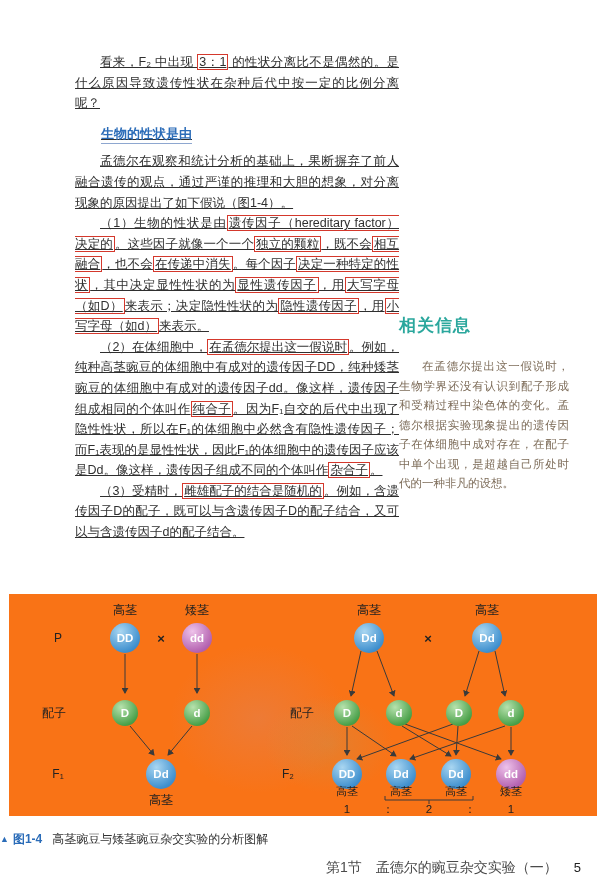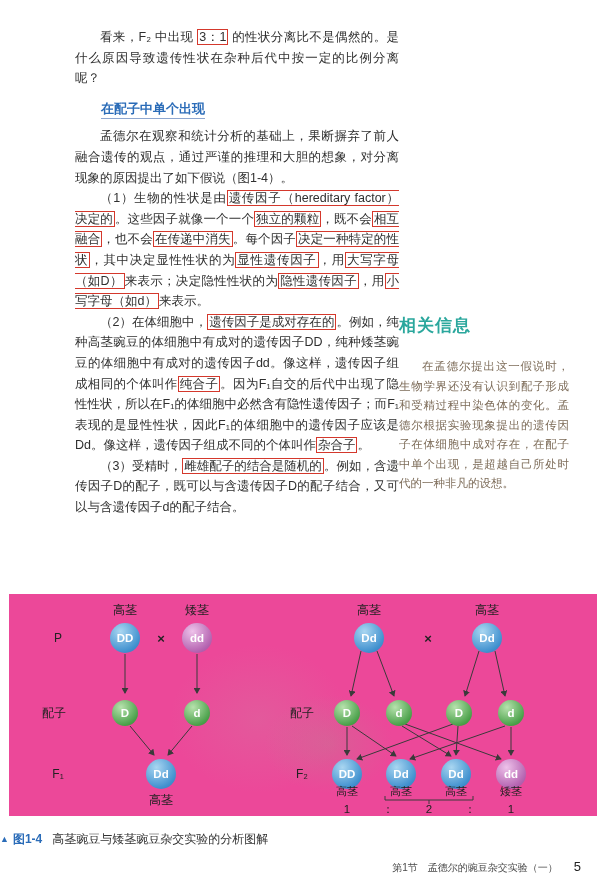--- a/index.html
+++ b/index.html
@@ -1,34 +1,34 @@
 <!DOCTYPE html>
 <html><head>
 <meta charset="utf-8">
 <style>
   html,body{margin:0;padding:0;background:#ffffff;}
   .page{position:relative;width:605px;height:889px;background:#ffffff;overflow:hidden;
         font-family:"Liberation Sans","DejaVu Sans",sans-serif;}
 
   
-  .main-col{position:absolute;left:75px;top:27px;width:324px;font-size:12.5px;
-            line-height:20.6px;color:#2f2f2f;text-align:justify;}
+  .main-col{position:absolute;left:75px;top:52px;width:324px;font-size:12.5px;
+            line-height:20.6px;color:#2f2f2f;text-align:justify;text-decoration:underline;}
   .para{margin:0;text-indent:2em;}
   .sec-head{margin:10px 0 7px;padding-left:2em;font-size:13px;color:#2b6cb8;font-weight:bold;}
   .sec-head .ht{border-bottom:1px solid rgba(50,95,170,.55);padding-bottom:2px;}
   .redbox{border:1px solid #d4382c;padding:0 1px;}
 
   
   .sidebar{position:absolute;left:399px;top:314px;width:180px;}
   .sb-title{font-size:17px;font-weight:bold;color:#2aa79d;letter-spacing:1px;}
   .sb-body{margin:20px 0 0;width:170px;font-size:11.5px;line-height:19.5px;color:#7d6c59;
            text-align:justify;text-indent:2em;font-family:"Liberation Serif","DejaVu Serif",serif;}
 
   
-  .figure{position:absolute;left:9px;top:594px;width:588px;height:222px;background:#ec4899;}
+  .figure{position:absolute;left:9px;top:594px;width:588px;height:222px;background:#f97316;}
   .figure svg{position:absolute;left:0;top:0;pointer-events:none;}
   .wm{position:absolute;border-radius:50%;pointer-events:none;}
   .wm1{left:160px;top:50px;width:180px;height:150px;
        background:radial-gradient(ellipse at center,rgba(195,150,165,.22),rgba(195,150,165,0) 70%);}
   .wm2{left:255px;top:100px;width:130px;height:100px;
        background:radial-gradient(ellipse at center,rgba(150,175,140,.20),rgba(150,175,140,0) 70%);}
   .c{position:absolute;transform:translate(-50%,-50%);}
   .flabel{font-size:12px;color:#222;white-space:nowrap;}
   .rowlab{font-size:12px;color:#222;white-space:nowrap;}
   .cross{font-size:13px;color:#222;font-weight:bold;}
@@ -38,34 +38,34 @@
   .node.sm{width:26px;height:26px;font-size:11.5px;}
   .node.tall{background:radial-gradient(circle at 35% 28%,#a9d6f1 0%,#4191cf 70%,#2f77b4 100%);}
   .node.short{background:radial-gradient(circle at 35% 28%,#eec2ea 0%,#b564b1 70%,#9c4d99 100%);}
   .node.gam{background:radial-gradient(circle at 35% 28%,#b7e2ad 0%,#49a049 72%,#398439 100%);}
 
   
   .caption{position:absolute;left:0;top:831px;width:605px;text-align:left;font-size:12px;color:#333;}
   .cap-marker{color:#2b6cb8;font-size:9px;vertical-align:1px;}
   .cap-label{color:#2b6cb8;margin:0 10px 0 4px;font-weight:bold;}
   .footer{position:absolute;right:24px;top:859px;display:flex;align-items:baseline;gap:16px;}
-  .foot-sec{font-size:10px;color:#4a4a4a;}
+  .foot-sec{font-size:14px;color:#4a4a4a;}
   .foot-num{font-size:13px;color:#222;}
 </style>
 </head>
 <body>
 
 <div class="page">
 
   <div class="main-col">
     <p class="para"><span>看来，F₂ 中出现 </span><span class="redbox">3：1</span><span> 的性状分离比不是偶然的。是什么原因导致遗传性状在杂种后代中按一定的比例分离呢？</span></p>
-    <h3 class="sec-head"><span class="ht">在配子中单个出现</span></h3>
+    <h3 class="sec-head"><span class="ht">生物的性状是由</span></h3>
     <p class="para"><span>孟德尔在观察和统计分析的基础上，果断摒弃了前人融合遗传的观点，通过严谨的推理和大胆的想象，对分离现象的原因提出了如下假说（图1-4）。</span></p>
     <p class="para"><span>（1）生物的性状是由</span><span class="redbox">遗传因子（hereditary factor）决定的</span><span>。这些因子就像一个一个</span><span class="redbox">独立的颗粒</span><span>，既不会</span><span class="redbox">相互融合</span><span>，也不会</span><span class="redbox">在传递中消失</span><span>。每个因子</span><span class="redbox">决定一种特定的性状</span><span>，其中决定显性性状的为</span><span class="redbox">显性遗传因子</span><span>，用</span><span class="redbox">大写字母（如D）</span><span>来表示；决定隐性性状的为</span><span class="redbox">隐性遗传因子</span><span>，用</span><span class="redbox">小写字母（如d）</span><span>来表示。</span></p>
-    <p class="para"><span>（2）在体细胞中，</span><span class="redbox">遗传因子是成对存在的</span><span>。例如，纯种高茎豌豆的体细胞中有成对的遗传因子DD，纯种矮茎豌豆的体细胞中有成对的遗传因子dd。像这样，遗传因子组成相同的个体叫作</span><span class="redbox">纯合子</span><span>。因为F₁自交的后代中出现了隐性性状，所以在F₁的体细胞中必然含有隐性遗传因子；而F₁表现的是显性性状，因此F₁的体细胞中的遗传因子应该是Dd。像这样，遗传因子组成不同的个体叫作</span><span class="redbox">杂合子</span><span>。</span></p>
+    <p class="para"><span>（2）在体细胞中，</span><span class="redbox">在孟德尔提出这一假说时</span><span>。例如，纯种高茎豌豆的体细胞中有成对的遗传因子DD，纯种矮茎豌豆的体细胞中有成对的遗传因子dd。像这样，遗传因子组成相同的个体叫作</span><span class="redbox">纯合子</span><span>。因为F₁自交的后代中出现了隐性性状，所以在F₁的体细胞中必然含有隐性遗传因子；而F₁表现的是显性性状，因此F₁的体细胞中的遗传因子应该是Dd。像这样，遗传因子组成不同的个体叫作</span><span class="redbox">杂合子</span><span>。</span></p>
     <p class="para"><span>（3）受精时，</span><span class="redbox">雌雄配子的结合是随机的</span><span>。例如，含遗传因子D的配子，既可以与含遗传因子D的配子结合，又可以与含遗传因子d的配子结合。</span></p>
   </div>
 
   <aside class="sidebar">
     <div class="sb-title">相关信息</div>
     <p class="sb-body">在孟德尔提出这一假说时，生物学界还没有认识到配子形成和受精过程中染色体的变化。孟德尔根据实验现象提出的遗传因子在体细胞中成对存在，在配子中单个出现，是超越自己所处时代的一种非凡的设想。</p>
   </aside>
 
   <div class="figure">
     <div class="wm wm1"></div>
@@ -119,21 +119,21 @@
     <span class="c flabel" style="left:360px;top:16px">高茎</span>
     <span class="c flabel" style="left:478px;top:16px">高茎</span>
     <div class="c node big tall" style="left:360px;top:44px">Dd</div>
     <span class="c cross" style="left:419px;top:44px">×</span>
     <div class="c node big tall" style="left:478px;top:44px">Dd</div>
     <span class="c rowlab" style="left:293px;top:119px">配子</span>
     <div class="c node sm gam" style="left:338px;top:119px">D</div>
     <div class="c node sm gam" style="left:390px;top:119px">d</div>
     <div class="c node sm gam" style="left:450px;top:119px">D</div>
     <div class="c node sm gam" style="left:502px;top:119px">d</div>
-    <span class="c rowlab" style="left:293px;top:180px">F₂</span>
+    <span class="c rowlab" style="left:279px;top:180px">F₂</span>
     <div class="c node big tall" style="left:338px;top:180px">DD</div>
     <div class="c node big tall" style="left:392px;top:180px">Dd</div>
     <div class="c node big tall" style="left:447px;top:180px">Dd</div>
     <div class="c node big short" style="left:502px;top:180px">dd</div>
     <span class="c flabel" style="left:338px;top:197px;font-size:11px">高茎</span>
     <span class="c flabel" style="left:392px;top:197px;font-size:11px">高茎</span>
     <span class="c flabel" style="left:447px;top:197px;font-size:11px">高茎</span>
     <span class="c flabel" style="left:502px;top:197px;font-size:11px">矮茎</span>
     <span class="c ratio" style="left:338px;top:215px">1</span>
     <span class="c ratio" style="left:379px;top:215px">：</span>

